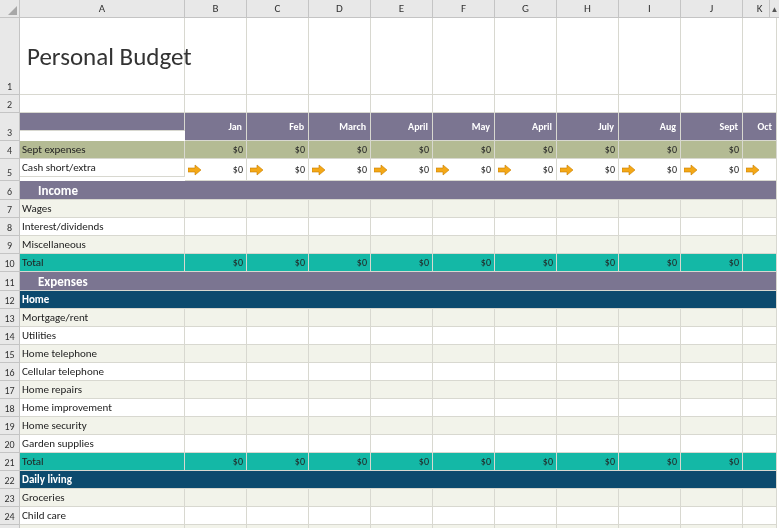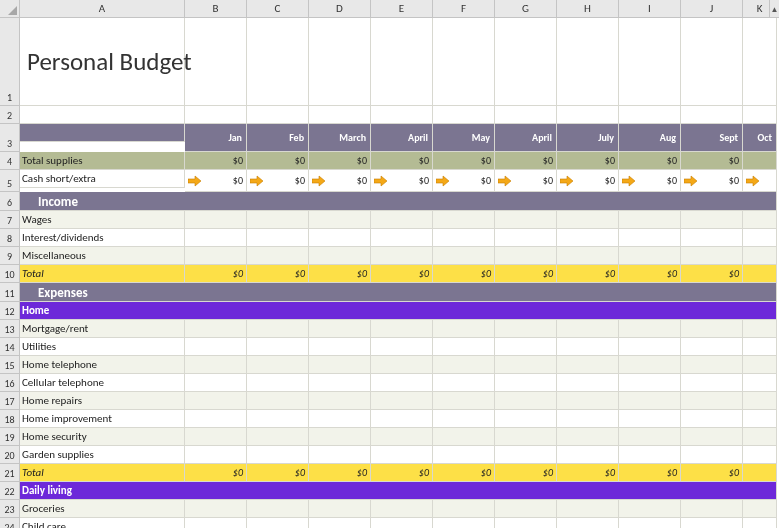--- a/index.html
+++ b/index.html
@@ -63,35 +63,35 @@
     padding: 1px 3px;
     font-size: 10px;
     color: #222;
     display: flex;
     align-items: center;
     min-height: 18px;
     position: relative;
     white-space: nowrap;
     overflow: hidden;
   }
-  .title-row { height: 88px; }
+  .title-row { height: 77px; }
   .title-text { font-size: 25px; font-weight: 300; color: #333; padding-left: 4px; }
   
   .month-hdr { background: #7b7591; color: #fff; font-weight: bold; text-align: right; justify-content: flex-end; padding-right: 4px; height: 28px; }
   .month-hdr-first { background: #7b7591; height:18px; }
   
   .greenrow { background: #b4bb94; }
   .pale { background: #f2f3ea; }
   .white { background: #fff; }
   .label { font-size: 11px; color: #222; padding-left: 2px; }
-  .totalrow { background: #fde047; font-style: italic; }
+  .totalrow { background: #14b8a6; }
   .num { justify-content: flex-end; text-align: right; padding-right: 3px; font-size: 10px; }
   
   .section-hdr { background: #7b7591; color: #fff; font-weight: bold; font-size: 13px; padding-left: 18px; height: 19px; }
-  .subsection-hdr { background: #6d28d9; color: #fff; font-weight: bold; font-size: 11px; padding-left: 2px; height: 18px; }
+  .subsection-hdr { background: #0c4a6e; color: #fff; font-weight: bold; font-size: 11px; padding-left: 2px; height: 18px; }
   
   .cashrow { background: #fff; }
   .arrow-icon {
     width: 14px; height: 12px;
     display: inline-block;
   }
   .arrow-icon svg { width: 14px; height: 12px; display:block; }
 
   .scroll-up {
     position: absolute;
@@ -160,21 +160,21 @@
   <div class="cell month-hdr">March</div>
   <div class="cell month-hdr">April</div>
   <div class="cell month-hdr">May</div>
   <div class="cell month-hdr">April</div>
   <div class="cell month-hdr">July</div>
   <div class="cell month-hdr">Aug</div>
   <div class="cell month-hdr">Sept</div>
   <div class="cell month-hdr">Oct</div>
 
   <div class="rowhdr">4</div>
-  <div class="cell greenrow label">Total supplies</div>
+  <div class="cell greenrow label">Sept expenses</div>
   <div class="cell greenrow num">$0</div>
   <div class="cell greenrow num">$0</div>
   <div class="cell greenrow num">$0</div>
   <div class="cell greenrow num">$0</div>
   <div class="cell greenrow num">$0</div>
   <div class="cell greenrow num">$0</div>
   <div class="cell greenrow num">$0</div>
   <div class="cell greenrow num">$0</div>
   <div class="cell greenrow num">$0</div>
   <div class="cell greenrow"></div>

